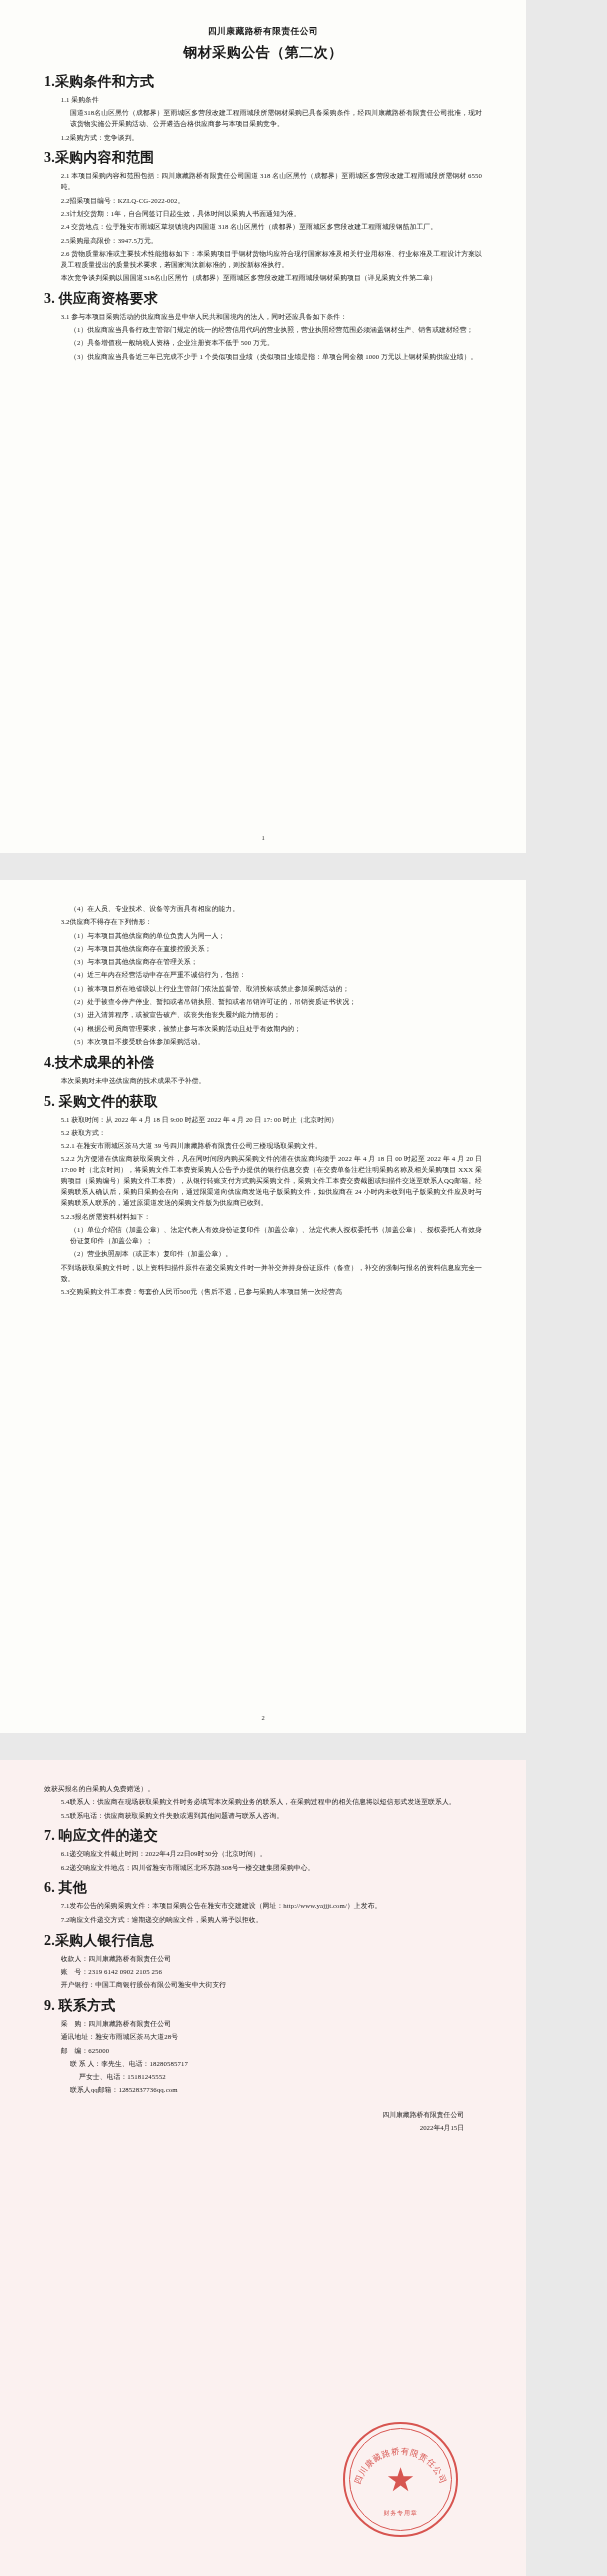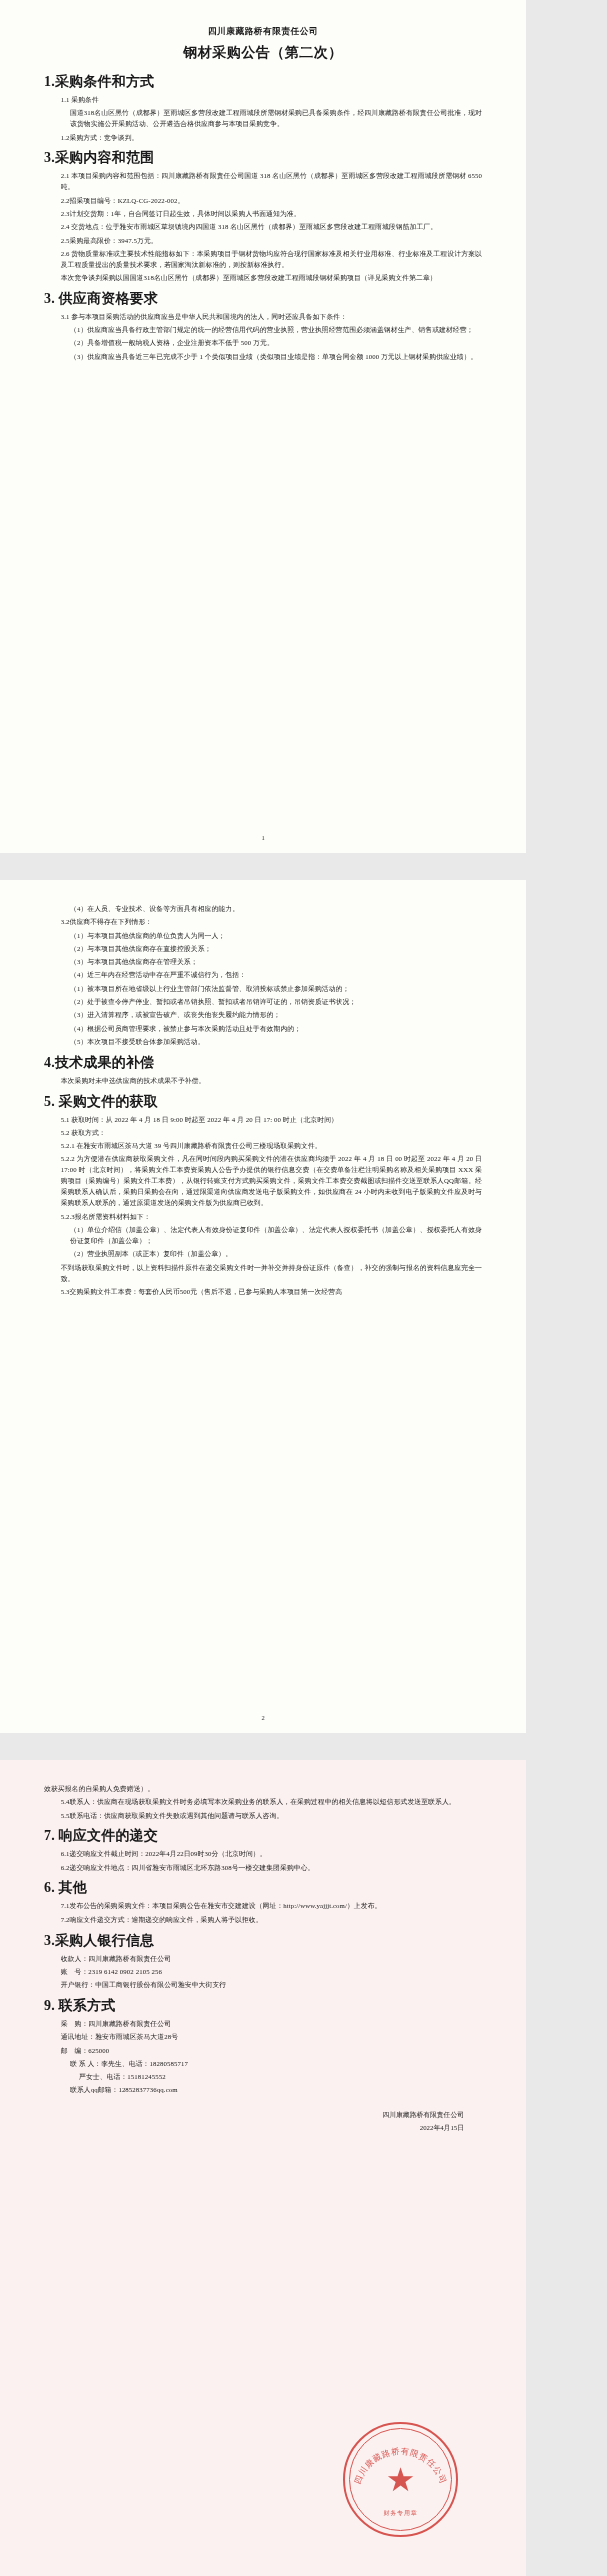--- a/index.html
+++ b/index.html
@@ -183,21 +183,21 @@
   <p class="par i1">5.5联系电话：供应商获取采购文件失败或遇到其他问题请与联系人咨询。</p>
 
   <h2 class="sec">7. 响应文件的递交</h2>
   <p class="par i1">6.1递交响应文件截止时间：2022年4月22日09时30分（北京时间）。</p>
   <p class="par i1">6.2递交响应文件地点：四川省雅安市雨城区北环东路308号一楼交建集团采购中心。</p>
 
   <h2 class="sec">6. 其他</h2>
   <p class="par i1">7.1发布公告的采购采购文件：本项目采购公告在雅安市交建建设（网址：http://www.yajjjt.com/）上发布。</p>
   <p class="par i1">7.2响应文件递交方式：逾期递交的响应文件，采购人将予以拒收。</p>
 
-  <h2 class="sec">3.采购人银行信息</h2>
+  <h2 class="sec">2.采购人银行信息</h2>
   <p class="par i1">收款人：四川康藏路桥有限责任公司</p>
   <p class="par i1">账　号：2319 6142 0902 2105 256</p>
   <p class="par i1">开户银行：中国工商银行股份有限公司雅安中大街支行</p>
 
   <h2 class="sec">9. 联系方式</h2>
   <p class="par i1">采　购：四川康藏路桥有限责任公司</p>
   <p class="par i1">通讯地址：雅安市雨城区茶马大道28号</p>
   <p class="par i1">邮　编：625000</p>
   <p class="par i2">联 系 人：李先生、电话：18280585717</p>
   <p class="par i3">严女士、电话：15181245552</p>

